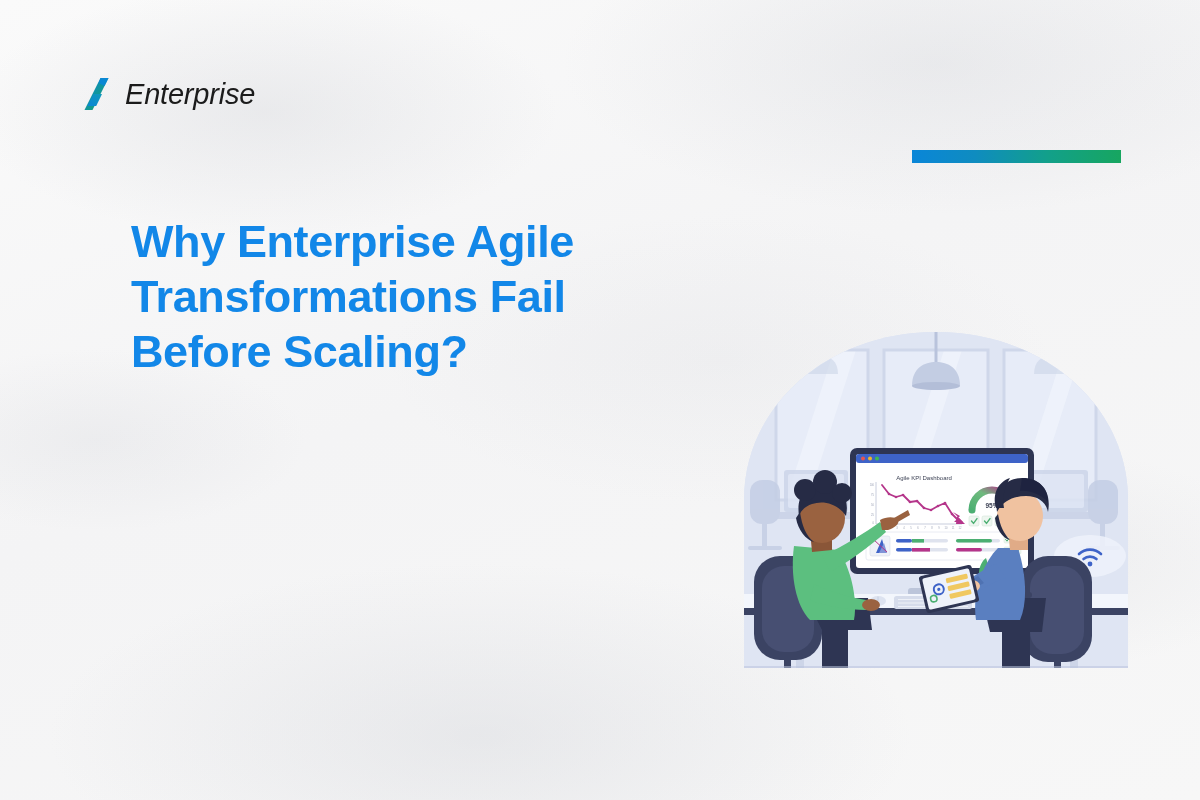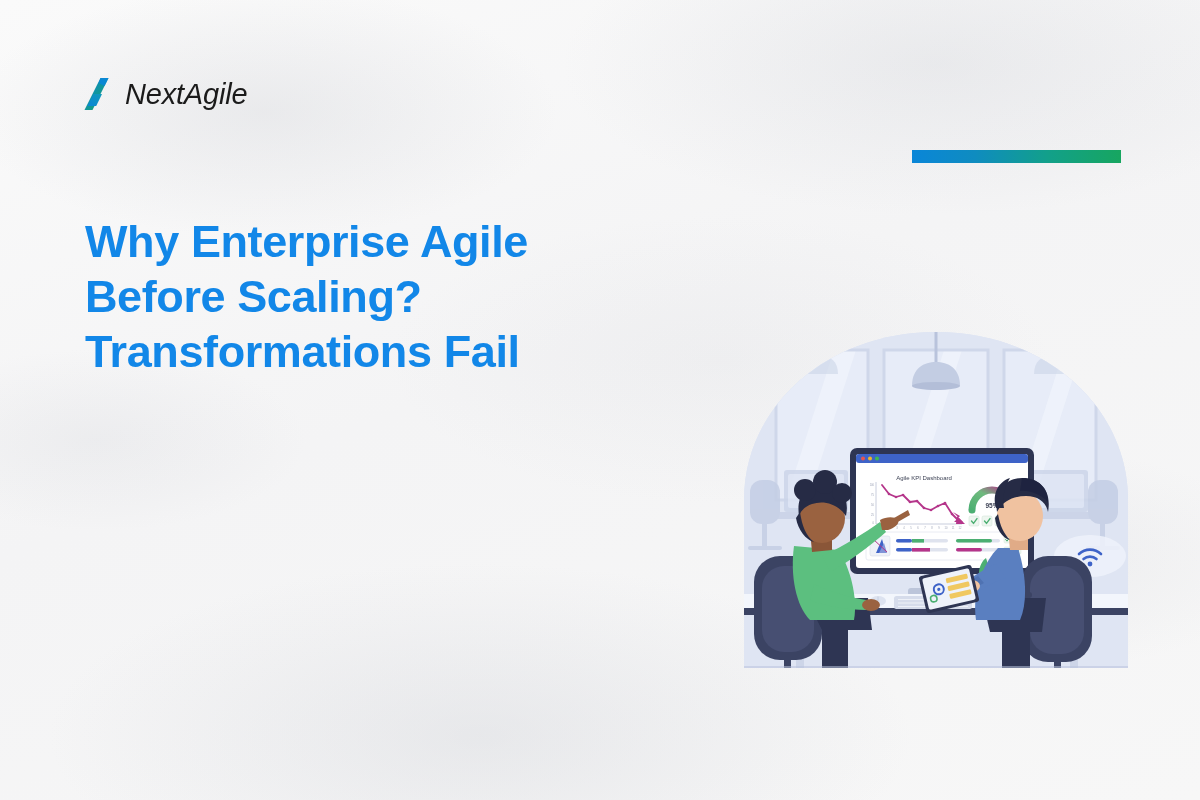--- a/index.html
+++ b/index.html
@@ -51,21 +51,21 @@
     background:linear-gradient(90deg,#0a86d8 0%,#0f8cc0 30%,#12a08a 65%,#17a660 100%);
   }
 
   
   #headline {
     position:absolute; left:85px; top:215px;
     width:620px;
     font-size:45px; font-weight:bold; line-height:1.22;
     color:#1287e8; letter-spacing:-.4px;
   }
-  #headline .hl-line { display:block; }
+  #headline .hl-line { display:block;margin-left:46px; }
 
   
   #bullets {
     position:absolute; left:100px; top:408px;
     width:620px;
     list-style:none;
   }
   #bullets li {
     position:relative;
     padding-left:30px;
@@ -105,29 +105,29 @@
           <stop offset="100%" stop-color="#1199b8"></stop>
         </linearGradient>
       </defs>
 
       <path d="M20.5 2 L28.5 2 L12.5 34 L4.5 34 Z" fill="url(#lgA)"></path>
 
       <path d="M13.5 18 L22.0 18 L16.2 30 L7.5 30 Z" fill="url(#lgB)"></path>
 
       <path d="M20.5 2 L28.5 2 L24.6 10 L18.6 7 Z" fill="#0a86d8" opacity=".9"></path>
     </svg>
-    <div id="logo-text">NextAgile</div>
+    <div id="logo-text">Enterprise</div>
   </div>
 
   <div id="accent-bar"></div>
 
   <h1 id="headline">
     <span class="hl-line">Why Enterprise Agile</span>
+    <span class="hl-line">Transformations Fail</span>
     <span class="hl-line">Before Scaling?</span>
-    <span class="hl-line">Transformations Fail</span>
   </h1>
 
 
   <div id="illustration">
     <svg viewBox="0 0 420 360">
       <defs>
         <clipPath id="sceneClip">
           <path d="M210 2 C318 2 402 76 402 170 L402 338 L18 338 L18 170 C18 76 102 2 210 2 Z"></path>
         </clipPath>
         <linearGradient id="gaugeGrad" x1="0" y1="1" x2="1" y2="0">

